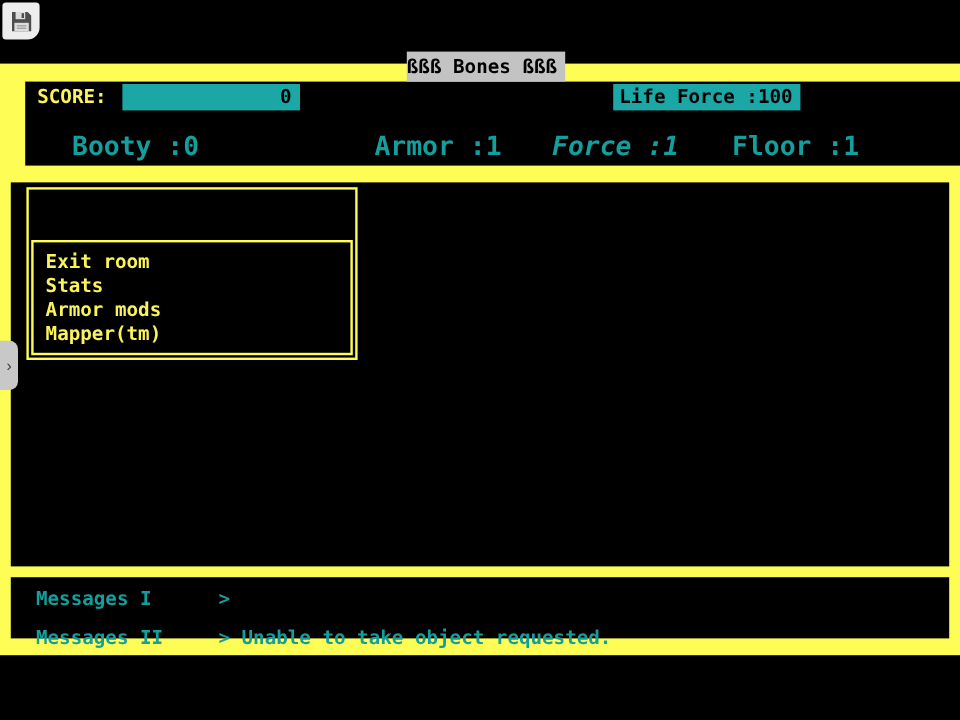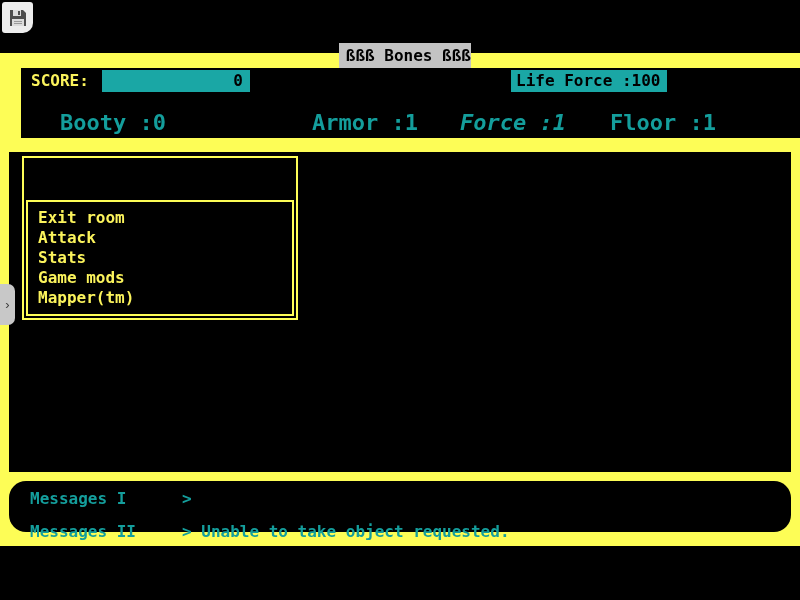--- a/index.html
+++ b/index.html
@@ -12,31 +12,31 @@
   .save-btn {
     position:absolute; left:2px; top:2px; width:31px; height:31px;
     background:#ededed; border:none; border-radius:3px 3px 10px 3px;
     display:flex; align-items:center; justify-content:center; padding:0; cursor:pointer;
     z-index:4;
   }
   
   .title-box {
     position:absolute; left:339px; top:43px; width:132px; height:25px;
     background:#c3c3c3; color:#000; font-size:16px; line-height:25px;
-    text-align:right; z-index:3; white-space:nowrap;
+    text-align:left; z-index:3; white-space:nowrap;
   }
   
   .frame {
     position:absolute; left:0; top:53px; width:800px; height:493px;
     background:#fdfd56;
   }
   .panel { position:absolute; left:9px; width:782px; background:#000; }
   .stats-panel   { top:15px;  height:70px;margin-left:12px; }
   .main-panel    { top:99px;  height:320px; }
-  .messages-panel{ top:428px; height:51px;border-radius:17px; }
+  .messages-panel{ top:428px; height:51px; }
 
   .score-label { position:absolute; left:10px; top:3px; color:#fbf35c; font-size:16px; }
   .bar {
     position:absolute; top:2px; height:22px; background:#1aa7a5;
     color:#000; font-size:16px; line-height:22px; white-space:nowrap;
   }
   .score-bar { left:81px; width:148px; text-align:right; padding-right:7px; }
   .life-bar  { left:490px; width:156px; padding-left:5px; }
 
   .stat { position:absolute; top:42px; color:#149e9c; font-size:22px; white-space:nowrap; }
@@ -98,23 +98,22 @@
       <span class="stat stat-1">Armor :1</span>
       <span class="stat stat-2">Force :1</span>
       <span class="stat stat-3">Floor :1</span>
     </div>
 
     <div class="panel main-panel">
       <div class="menu-box">
         <div class="menu-inner">
           <div class="menu-col col1">
             <div class="menu-item"><span>Exit room</span></div>
-            <div class="menu-item"><span>Attack</span></div>
             <div class="menu-item"><span>Stats</span></div>
-            <div class="menu-item"><span>Game mods</span></div>
+            <div class="menu-item"><span>Armor mods</span></div>
             <div class="menu-item"><span>Mapper(tm)</span></div>
           </div>
         </div>
       </div>
     </div>
 
     <div class="panel messages-panel">
       <div class="msg-row msg-row-0">
         <span class="msg-label">Messages I</span><span class="msg-content">&gt;</span>
       </div>

